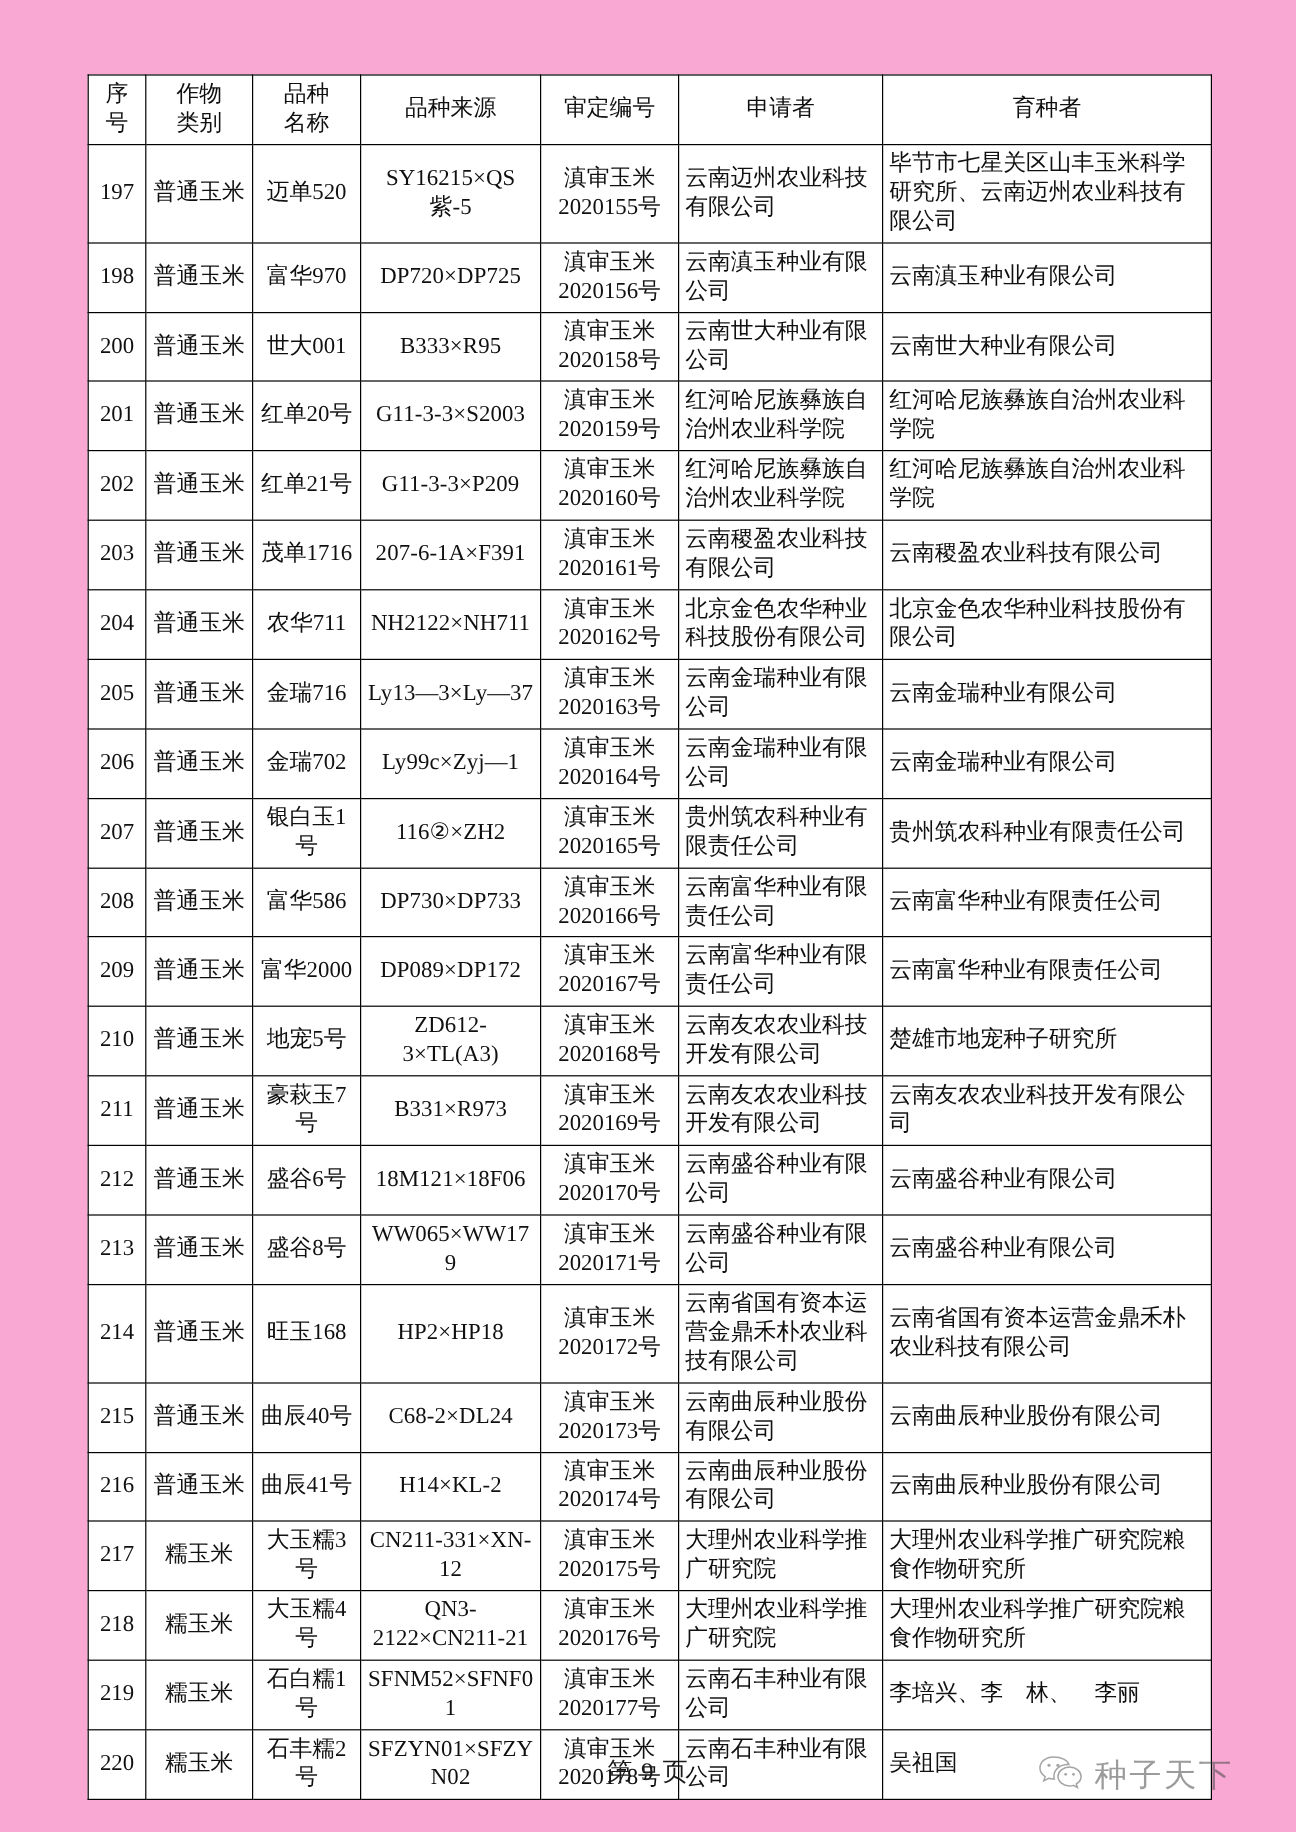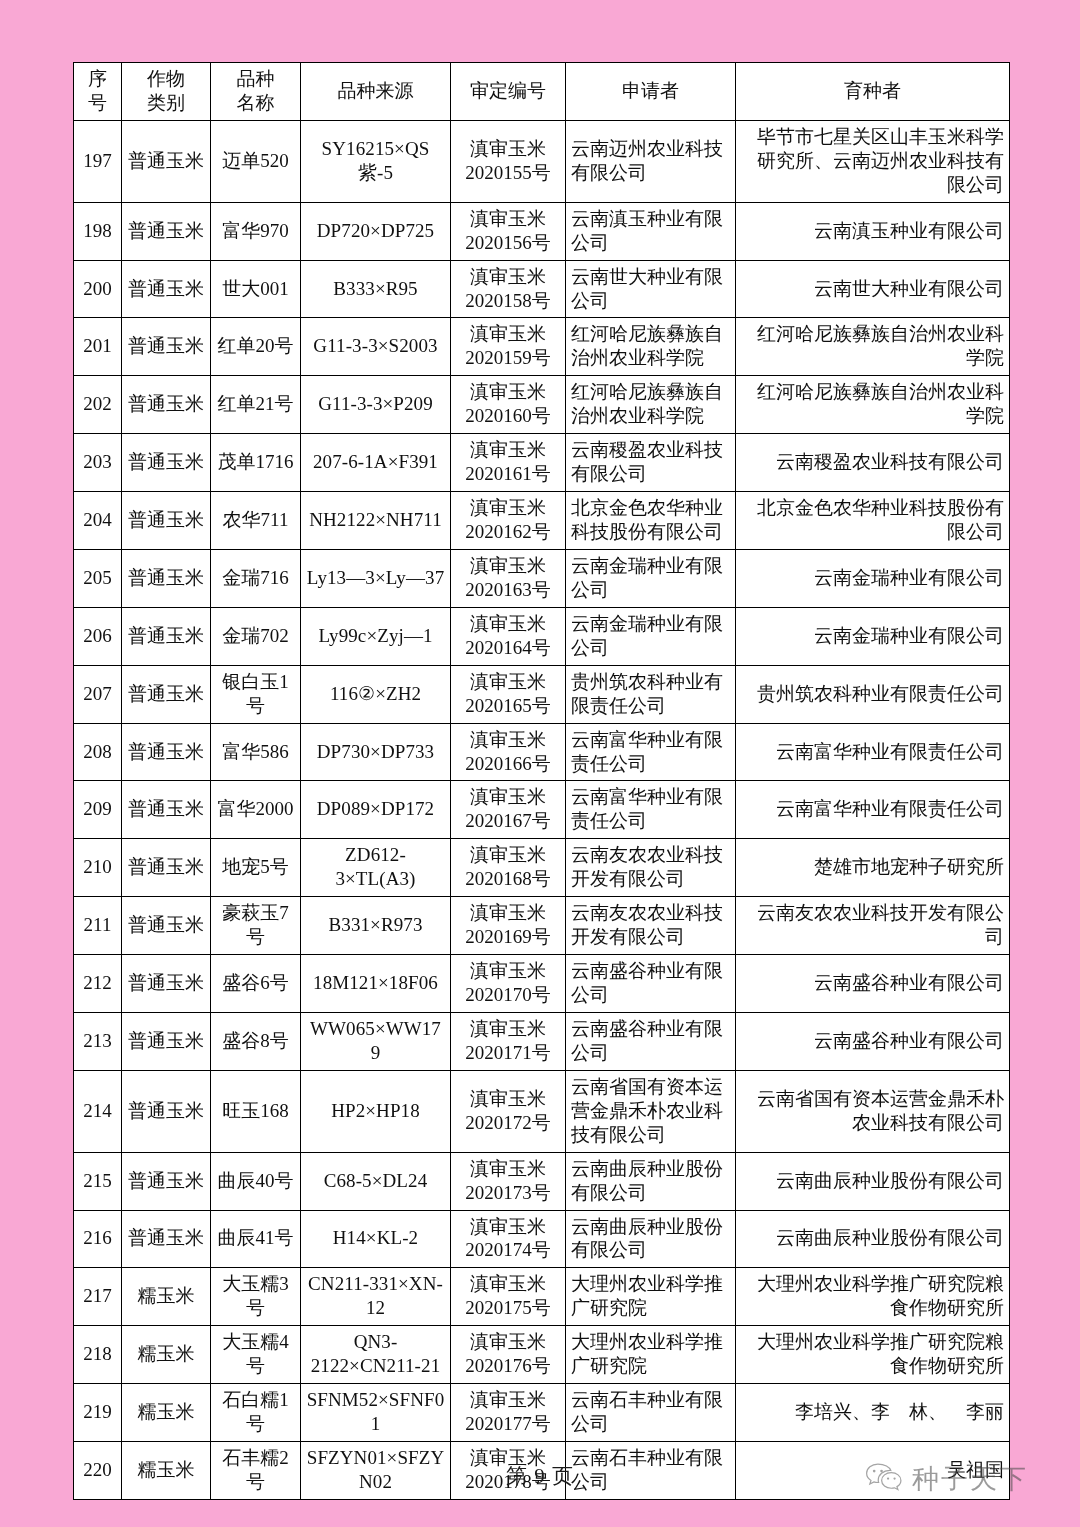--- a/index.html
+++ b/index.html
@@ -65,21 +65,21 @@
   col.c-code   { width: 115px; }
   col.c-appl   { width: 170px; }
   col.c-breed  { width: 274px; }
 
   td.idx    { text-align: center; }
   td.type   { text-align: center; }
   td.name   { text-align: center; margin-left: 47px; }
   td.source { text-align: center; letter-spacing: 0.1px; }
   td.code   { text-align: center; }
   td.appl   { text-align: left; }
-  td.breed  { text-align: right; }
+  td.breed  { text-align: left; }
 
   .hdr-two-line { display: block; }
 
   #footer {
     position: absolute;
     left: 0;
     top: 1462px;
     width: 1080px;
     text-align: center;
   }
@@ -307,21 +307,21 @@
             <td class="name">旺玉168</td>
             <td class="source">HP2×HP18</td>
             <td class="code">滇审玉米2020172号</td>
             <td class="appl">云南省国有资本运营金鼎禾朴农业科技有限公司</td>
             <td class="breed">云南省国有资本运营金鼎禾朴农业科技有限公司</td>
           </tr>
           <tr>
             <td class="idx">215</td>
             <td class="type">普通玉米</td>
             <td class="name">曲辰40号</td>
-            <td class="source">C68-5×DL24</td>
+            <td class="source">C68-2×DL24</td>
             <td class="code">滇审玉米2020173号</td>
             <td class="appl">云南曲辰种业股份有限公司</td>
             <td class="breed">云南曲辰种业股份有限公司</td>
           </tr>
           <tr>
             <td class="idx">216</td>
             <td class="type">普通玉米</td>
             <td class="name">曲辰41号</td>
             <td class="source">H14×KL-2</td>
             <td class="code">滇审玉米2020174号</td>

